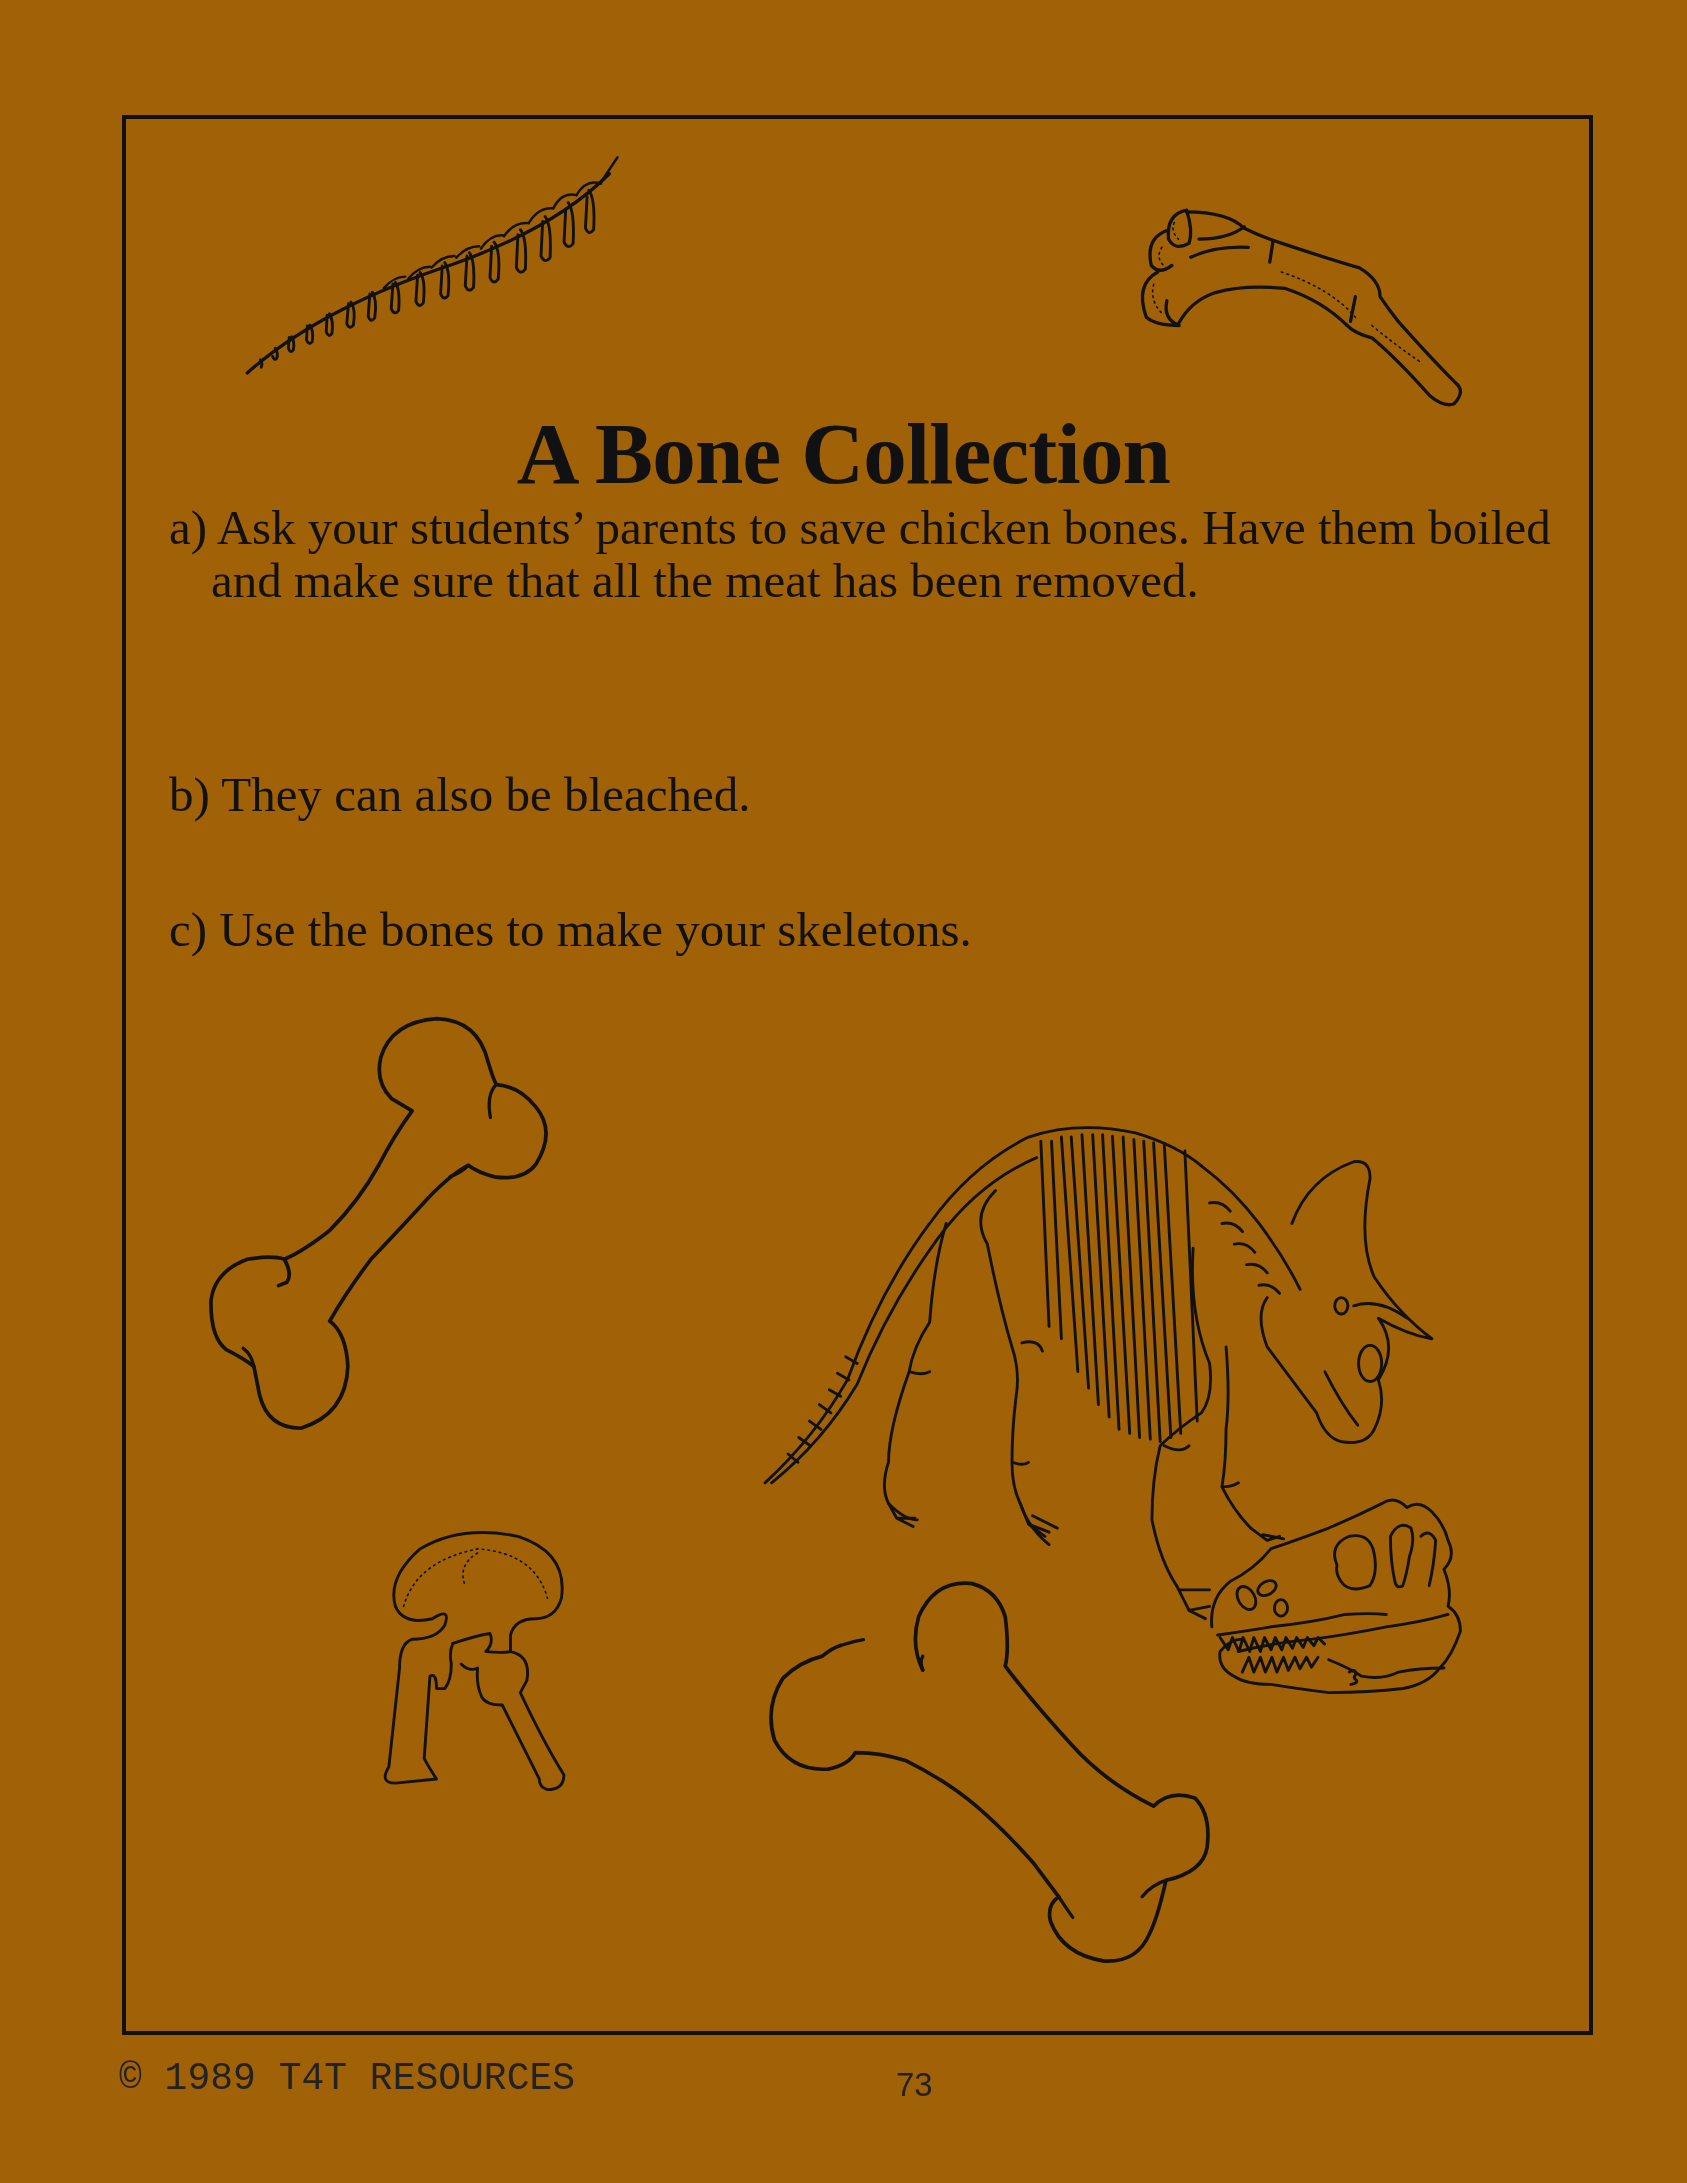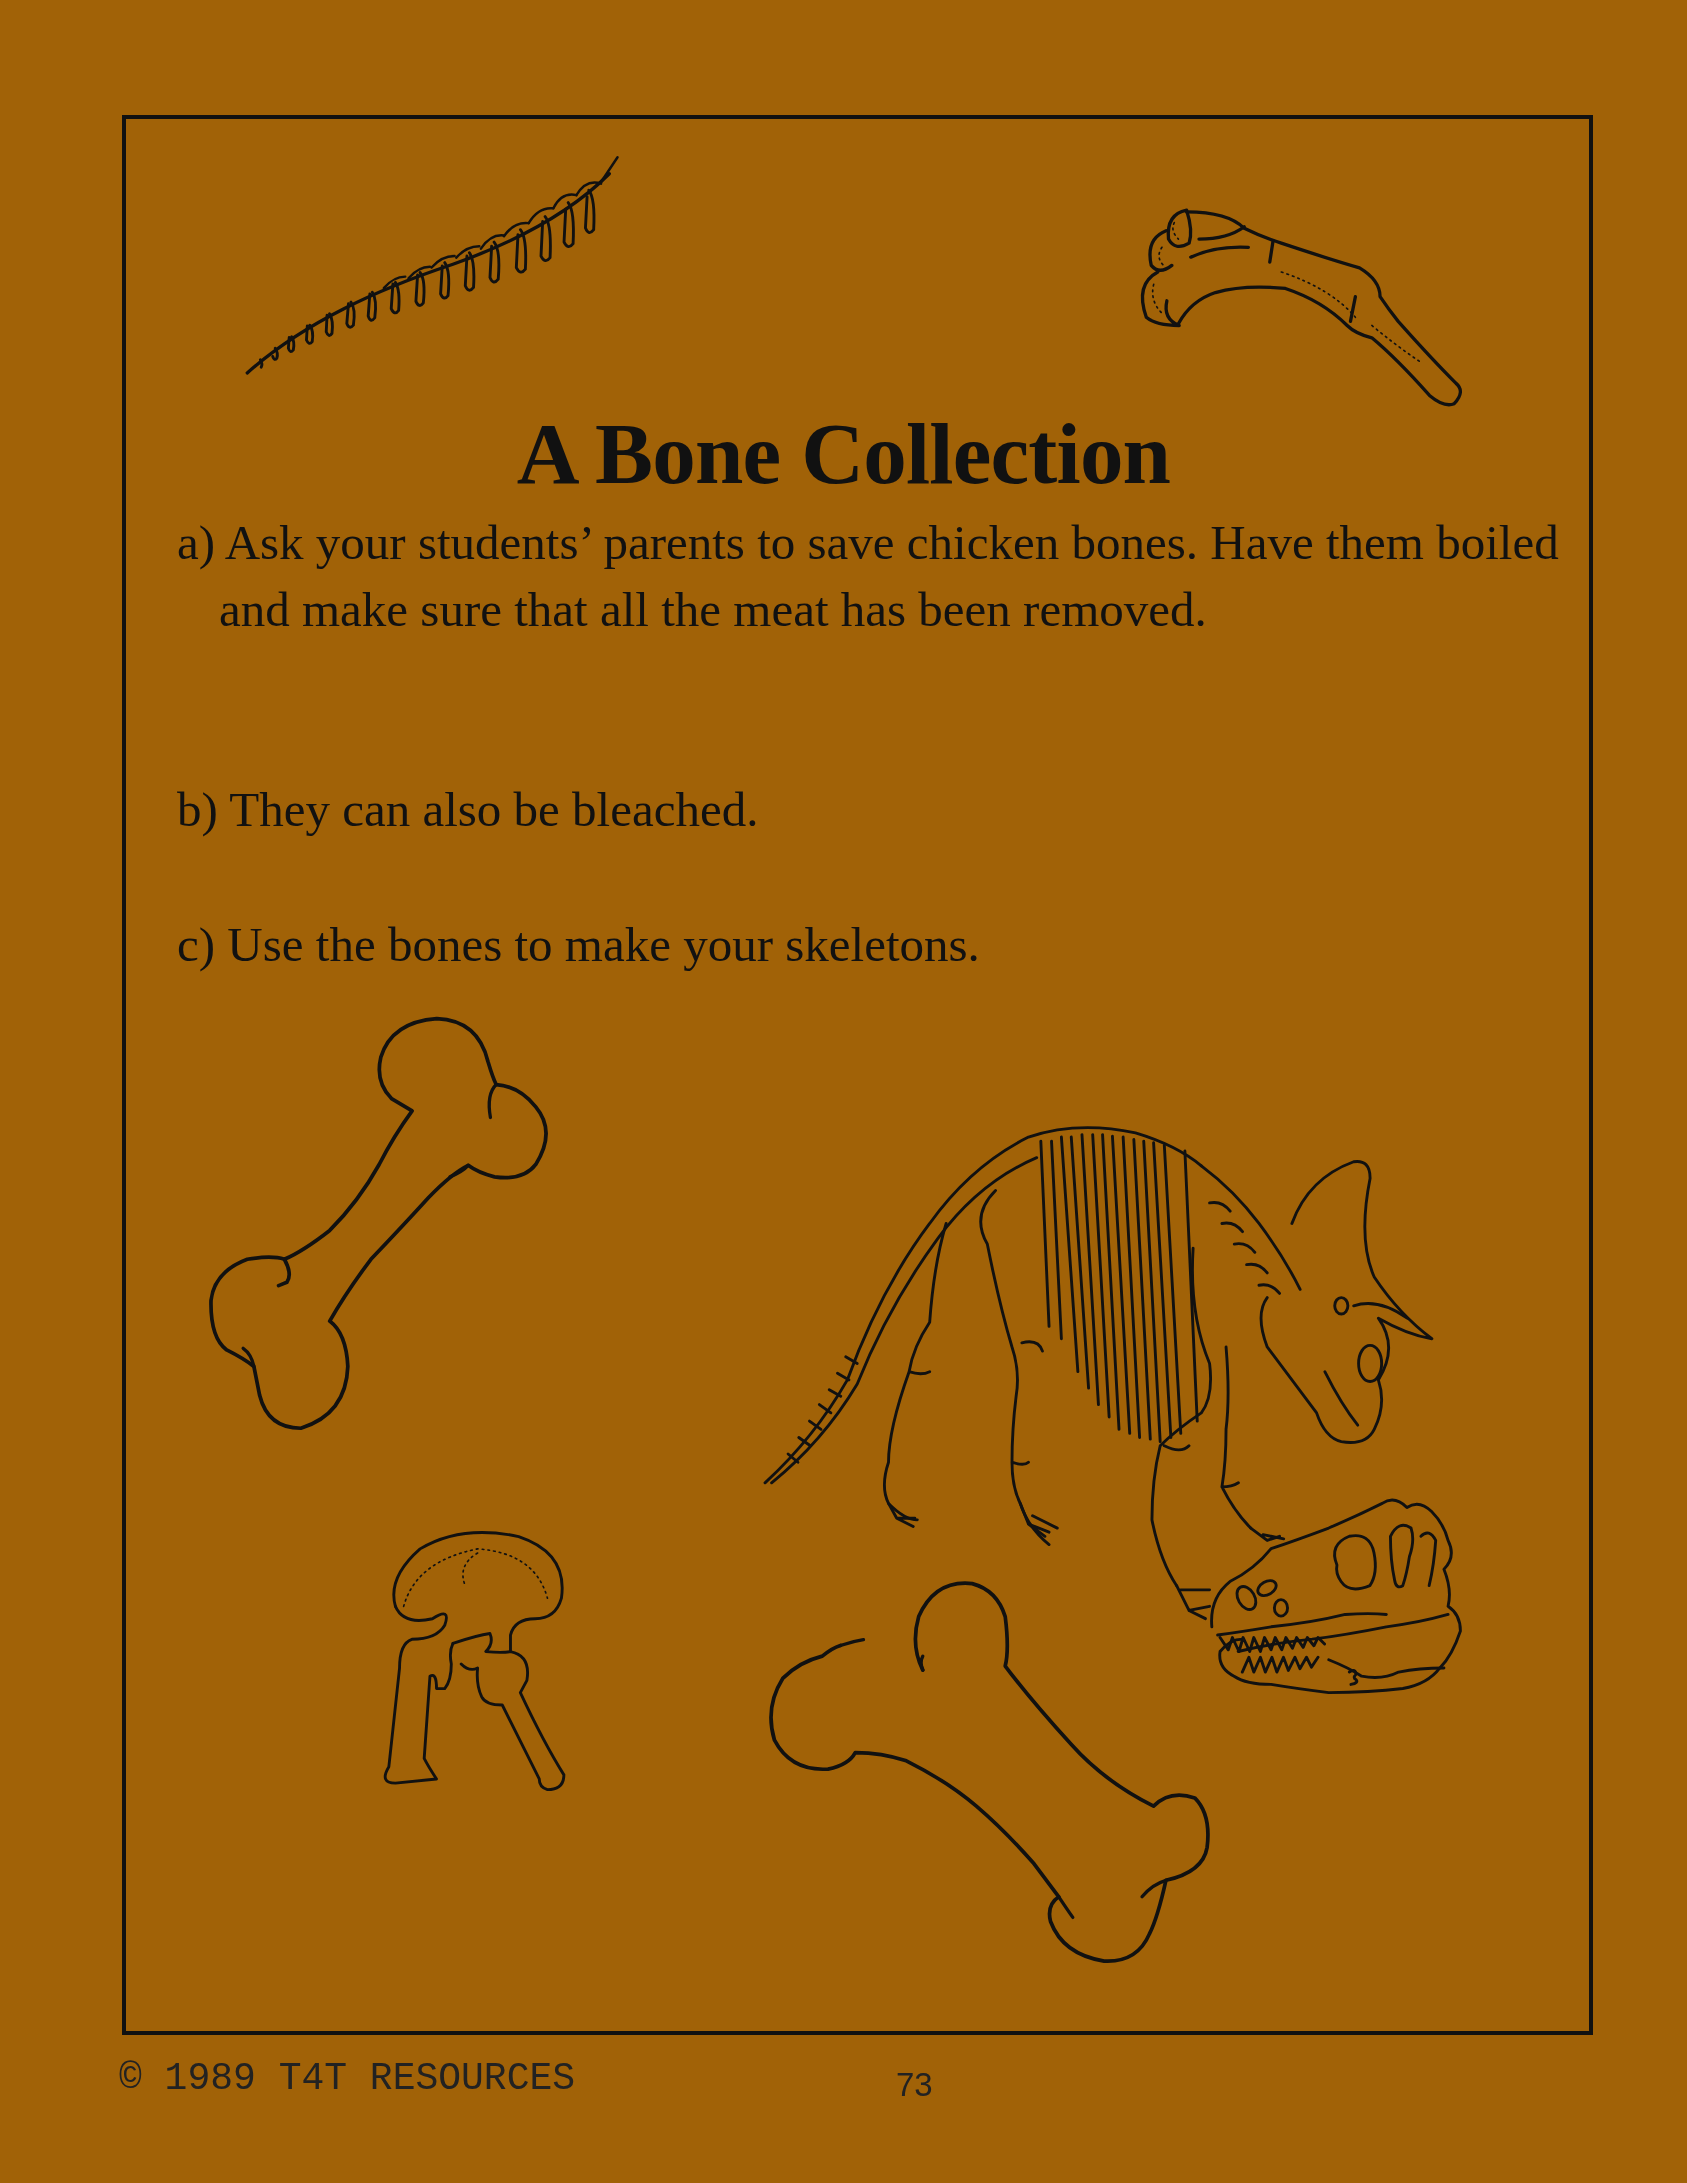--- a/index.html
+++ b/index.html
@@ -9,21 +9,21 @@
     position: absolute; left: 122px; top: 115px; width: 1471px; height: 1920px;
     border: 4.1px solid #111; box-sizing: border-box;
   }
   .title {
     position: absolute; left: 0; width: 1687px; top: 346px; text-align: center;
     font-family: "Liberation Serif", serif; font-weight: bold; font-size: 87px;
     line-height: 99px; color: #111; letter-spacing: -0.8px;
   }
   .item {
     position: absolute; left: 161px; font-family: "Liberation Serif", serif;
-    font-size: 49px; line-height: 67px; color: #111; margin: 16px; width: 1351px;
+    font-size: 49px; line-height: 53px; color: #111; margin: 8px; width: 1351px;
   }
   .item .marker { display: inline; }
   .item.a { top: 493px; padding-left: 42px; text-indent: -42px; }
   .item.b { top: 760px; }
   .item.c { top: 895px; }
   .footer-copy {
     position: absolute; left: 119px; top: 2061px; font-family: "Liberation Mono", monospace;
     font-size: 38px; line-height: 36px; color: #222; white-space: pre;
   }
   .footer-page {

